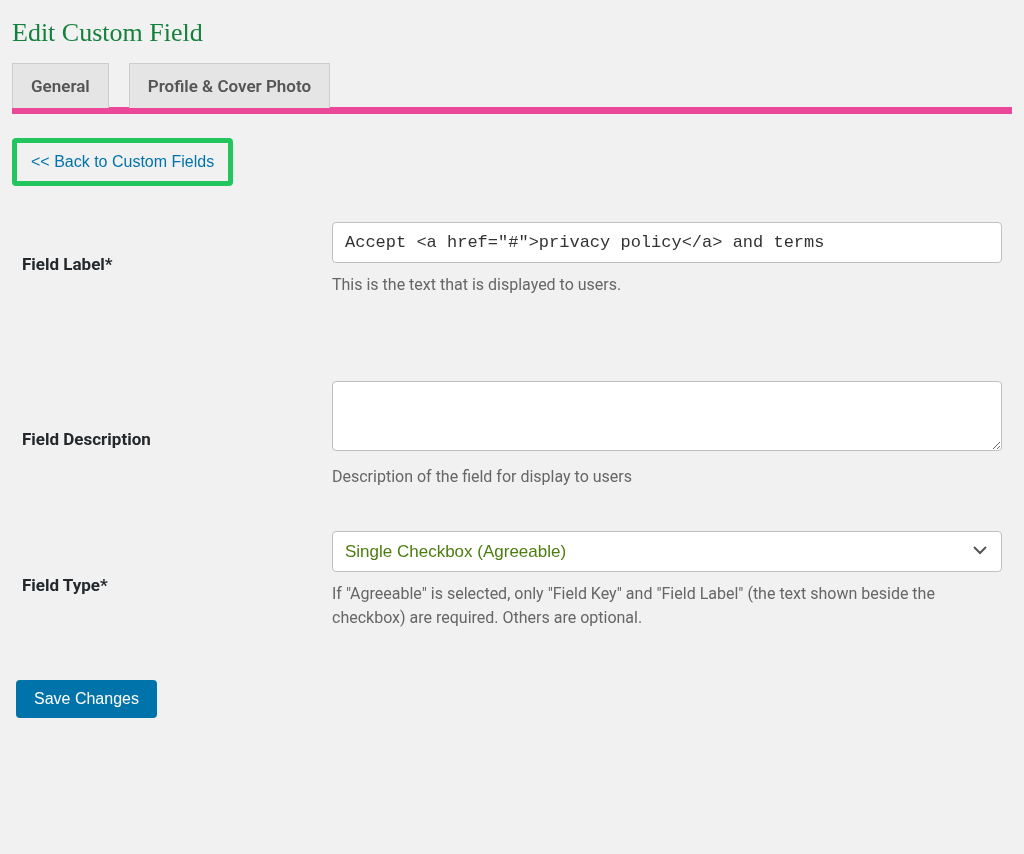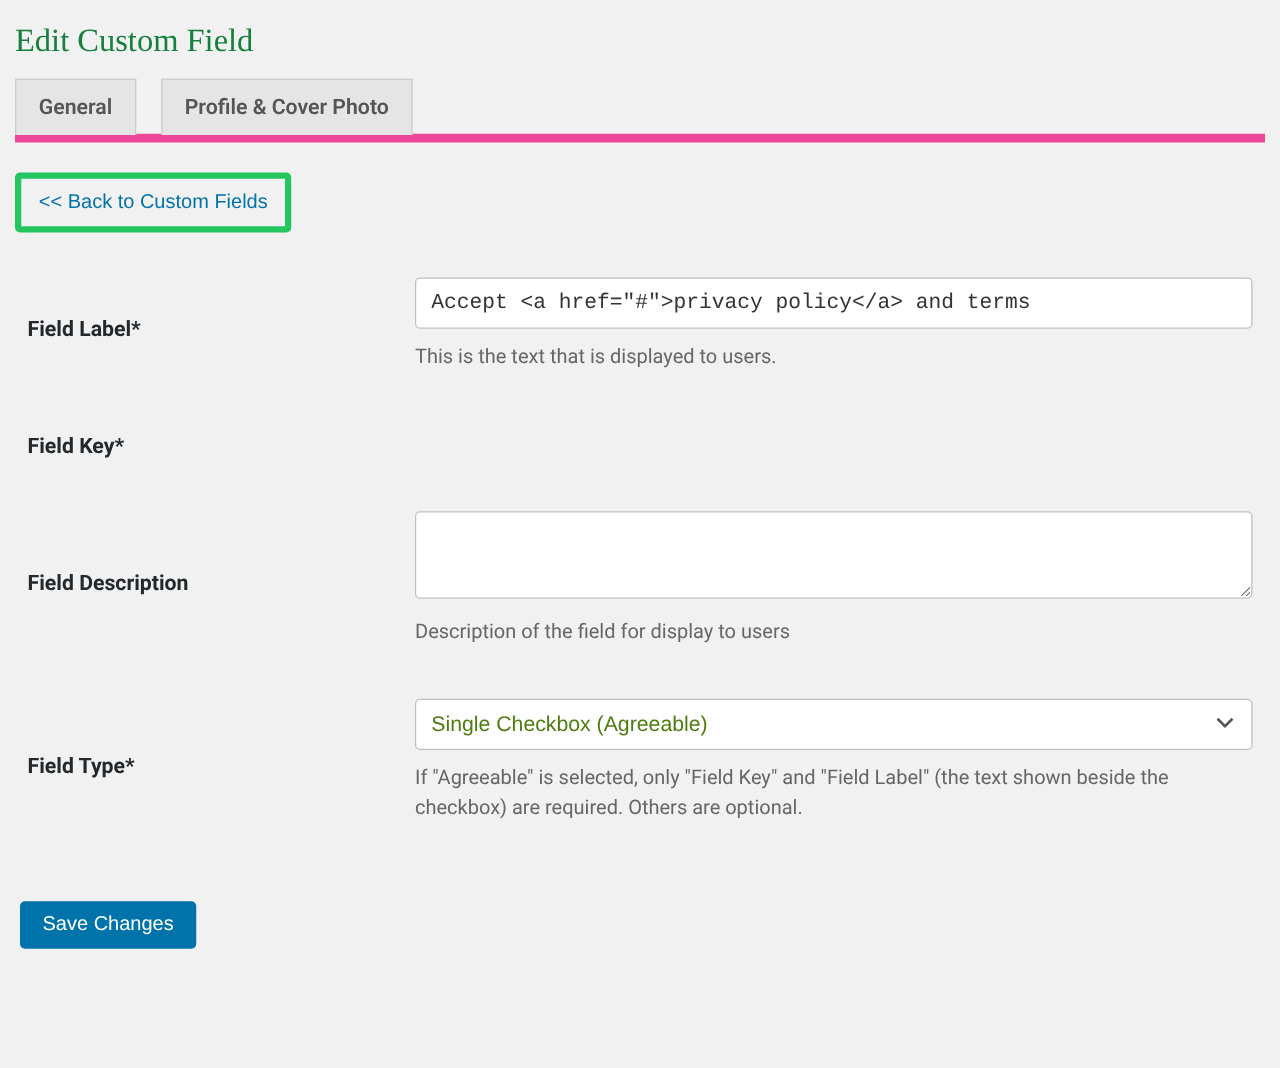--- a/index.html
+++ b/index.html
@@ -121,21 +121,21 @@
     }
     .save-button {
       display: inline-block;
       padding: 10px 18px;
       background: #0073aa;
       color: #fff;
       border: none;
       border-radius: 4px;
       font-size: 16px;
       cursor: pointer;
-      margin: 21px 0 24px 4px;
+      margin: 8px 0 24px 4px;
     }
   </style>
 </head>
 <body>
 
 
 
 <h1 class="page-title">Edit Custom Field</h1>
 
 <div class="tabs">
@@ -147,21 +147,20 @@
 
 <div class="form-row">
   <div class="form-label">Field Label*</div>
   <div class="form-field">
     <input type="text" class="text-input" value="Accept &lt;a href=&quot;#&quot;&gt;privacy policy&lt;/a&gt; and terms" style="">
     <div class="help-text">This is the text that is displayed to users.</div>
   </div>
 </div>
 
 <div class="form-row">
-  <div class="form-label">Field Key*</div>
   <div class="form-field">
   </div>
 </div>
 
 <div class="form-row">
   <div class="form-label">Field Description</div>
   <div class="form-field">
     <textarea class="textarea-input" style=""></textarea>
     <div class="help-text">Description of the field for display to users</div>
   </div>

